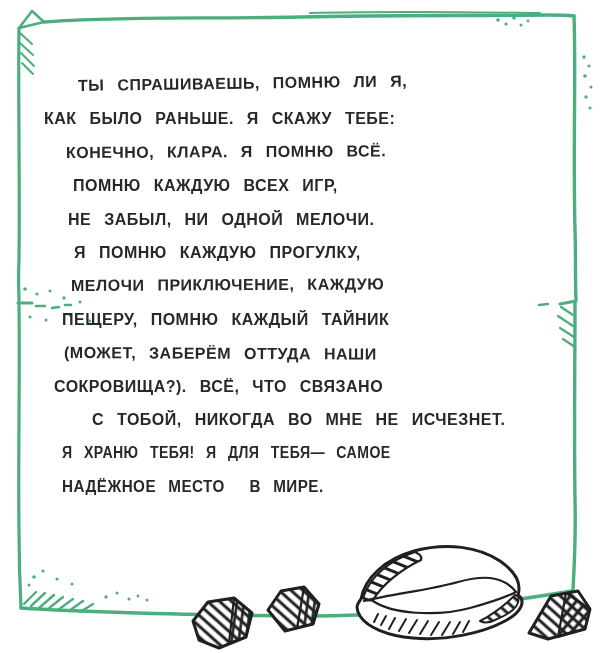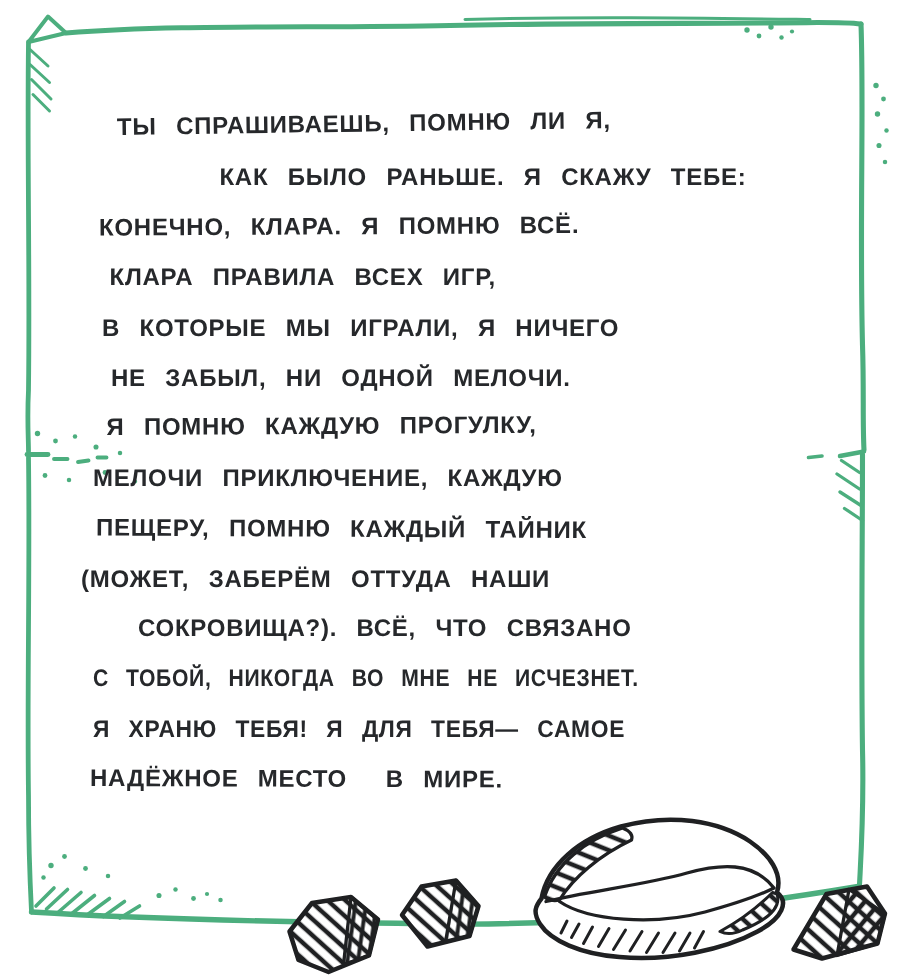--- a/index.html
+++ b/index.html
@@ -13,21 +13,21 @@
   .scene svg{position:absolute;left:0;top:0;z-index:1;}
   .note-text{
     position:absolute;left:0;top:69px;width:600px;z-index:2;
     color:#26282b;
     font-size:16px;font-weight:700;
     letter-spacing:.5px;word-spacing:8px;
     line-height:33.4px;
   }
   .line{white-space:pre;transform-origin:left center;}
   .line:nth-child(1){margin-left:78px;transform:rotate(-0.8deg);}
-  .line:nth-child(2){margin-left:44px;text-align:center;}
+  .line:nth-child(2){margin-left:44px;}
   .line:nth-child(3){margin-left:66px;transform:rotate(-0.3deg);}
   .line:nth-child(4){margin-left:73px;}
   .line:nth-child(5){margin-left:68px;}
   .line:nth-child(6){margin-left:74px;}
   .line:nth-child(7){margin-left:71px;transform:rotate(-0.3deg);}
   .line:nth-child(8){margin-left:62px;}
   .line:nth-child(9){margin-left:64px;transform:rotate(0.3deg);}
   .line:nth-child(10){margin-left:54px;}
   .line:nth-child(11){margin-left:92px;}
   .line:nth-child(12){margin-left:62px;transform:scaleX(0.88);}
@@ -142,22 +142,21 @@
       <path d="M529,633 L551,596 L578,591 L590,609 L585,629 L548,639 Z" fill="#ffffff" stroke="none"></path>
       <path d="M529,633 L551,596 L578,591 L590,609 L585,629 L548,639 Z" fill="url(#h1)" stroke="#1f2022" stroke-width="3"></path>
       <path d="M566,593 L590,609 L585,629 L558,637 Z" fill="url(#h2)" stroke="#1f2022" stroke-width="2.2"></path>
     </g>
   </svg>
 
   <div class="note-text">
     <div class="line">ТЫ СПРАШИВАЕШЬ, ПОМНЮ ЛИ Я,</div>
     <div class="line">КАК БЫЛО РАНЬШЕ. Я СКАЖУ ТЕБЕ:</div>
     <div class="line">КОНЕЧНО, КЛАРА. Я ПОМНЮ ВСЁ.</div>
-    <div class="line">КЛАРА ПРАВИЛА ВСЕХ ИГР,</div>
-    <div class="line">В КОТОРЫЕ МЫ ИГРАЛИ, Я НИЧЕГО</div>
+    <div class="line">ПОМНЮ КАЖДУЮ ВСЕХ ИГР,</div>
     <div class="line">НЕ ЗАБЫЛ, НИ ОДНОЙ МЕЛОЧИ.</div>
     <div class="line">Я ПОМНЮ КАЖДУЮ ПРОГУЛКУ,</div>
     <div class="line">МЕЛОЧИ ПРИКЛЮЧЕНИЕ, КАЖДУЮ</div>
     <div class="line">ПЕЩЕРУ, ПОМНЮ КАЖДЫЙ ТАЙНИК</div>
     <div class="line">(МОЖЕТ, ЗАБЕРЁМ ОТТУДА НАШИ</div>
     <div class="line">СОКРОВИЩА?). ВСЁ, ЧТО СВЯЗАНО</div>
     <div class="line">С ТОБОЙ, НИКОГДА ВО МНЕ НЕ ИСЧЕЗНЕТ.</div>
     <div class="line">Я ХРАНЮ ТЕБЯ! Я ДЛЯ ТЕБЯ— САМОЕ</div>
     <div class="line">НАДЁЖНОЕ МЕСТО  В МИРЕ.</div>
   </div>

